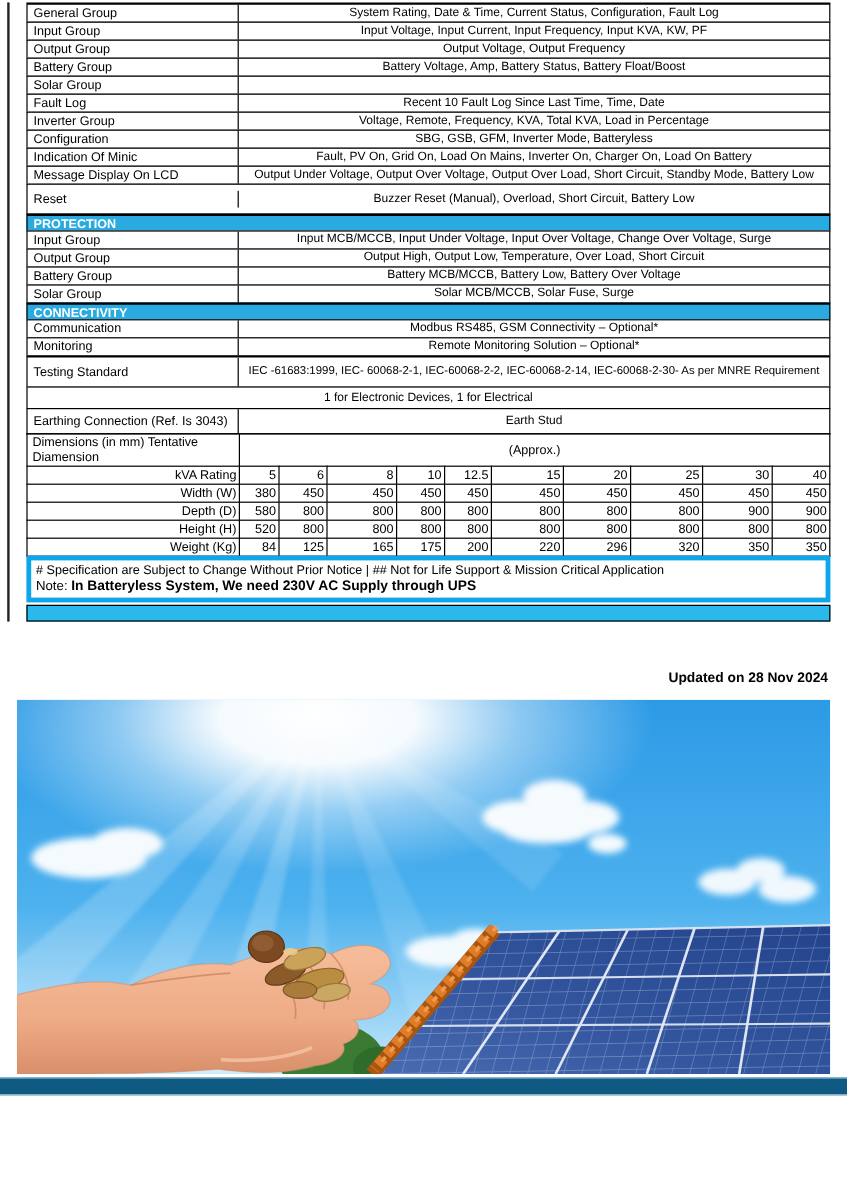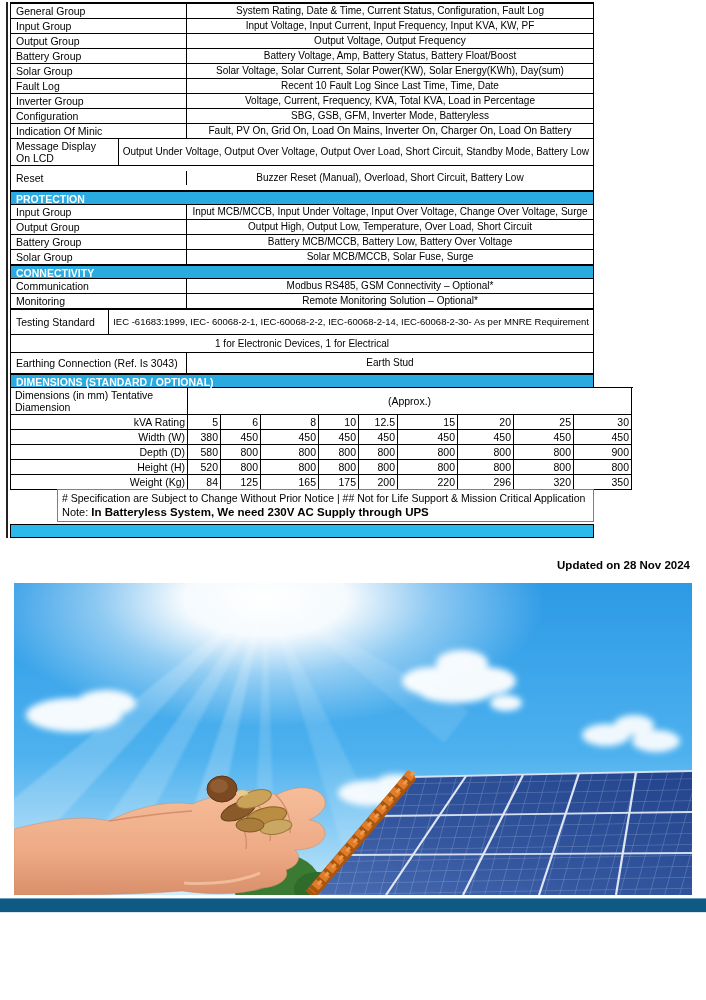--- a/index.html
+++ b/index.html
@@ -11,22 +11,22 @@
   html,body{margin:0;padding:0;}
   body{
     width:706px;height:1000px;background:#fff;
     font-family:"Liberation Sans", sans-serif;color:#000;
     position:relative;overflow:hidden;
   }
   .page{position:relative;width:706px;height:1000px;background:#fff;}
 
   
   .sheet{
-    position:absolute;left:6px;top:2px;width:588px;
-    border-left:2px solid #222;padding-left:2px;
+    position:absolute;left:6px;top:2px;width:686px;
+    border-left:2px solid #222;padding-left:14px;
   }
   .row{
     display:flex;align-items:stretch;
     border:1px solid #000;margin-top:-1px;
     min-height:16px;background:#fff;
   }
   .row.first{border-top:2px solid #000;margin-top:0;}
   .row.thick{border-top:2px solid #000;}
   .cell{display:flex;align-items:center;}
   .label{
@@ -56,23 +56,22 @@
   table.dims td{
     border:1px solid #000;font-size:10.5px;text-align:right;
     height:15px;padding:0 2px;overflow:hidden;
   }
   table.dims td.dhead{
     text-align:left;font-size:10.5px;line-height:12px;height:27px;padding:1px 4px;vertical-align:middle;
   }
   table.dims td.approx{text-align:center;font-size:10.5px;}
 
   .notes{
-    border:1px solid #0ea5e9;margin-top:-1px;
+    border:4px solid #0ea5e9;margin-top:-1px;
     padding:2px 4px 1px 4px;
-    margin-left:47px;
   }
   .notes .n1{font-size:10.5px;line-height:13px;}
   .notes .n2{font-size:11px;line-height:15px;}
   .notes .n2 b{font-size:11.5px;}
 
   .cyanbar{
     margin-top:2px;height:14px;background:var(--bar);
     border:1px solid #000;
   }
 
@@ -111,29 +110,28 @@
     <div class="row">
       <div class="cell label">Output Group</div>
       <div class="cell value">Output Voltage, Output Frequency</div>
     </div>
     <div class="row">
       <div class="cell label">Battery Group</div>
       <div class="cell value">Battery Voltage, Amp, Battery Status, Battery Float/Boost</div>
     </div>
     <div class="row">
       <div class="cell label">Solar Group</div>
-      <div class="cell value">Solar Voltage, Solar Current, Solar Power(KW), Solar Energy(KWh), Day(sum)</div>
     </div>
     <div class="row">
       <div class="cell label">Fault Log</div>
       <div class="cell value">Recent 10 Fault Log Since Last Time, Time, Date</div>
     </div>
     <div class="row">
       <div class="cell label">Inverter Group</div>
-      <div class="cell value">Voltage, Current, Frequency, KVA, Total KVA, Load in Percentage</div>
+      <div class="cell value">Voltage, Remote, Frequency, KVA, Total KVA, Load in Percentage</div>
     </div>
     <div class="row">
       <div class="cell label">Configuration</div>
       <div class="cell value">SBG, GSB, GFM, Inverter Mode, Batteryless</div>
     </div>
     <div class="row">
       <div class="cell label">Indication Of Minic</div>
       <div class="cell value">Fault, PV On, Grid On, Load On Mains, Inverter On, Charger On, Load On Battery</div>
     </div>
     <div class="row">
@@ -178,21 +176,20 @@
       <div class="cell value small">IEC -61683:1999, IEC- 60068-2-1, IEC-60068-2-2, IEC-60068-2-14, IEC-60068-2-30- As per MNRE Requirement</div>
     </div>
     <div class="row r-safety">
       <div class="cell value">1 for Electronic Devices, 1 for Electrical</div>
     </div>
     <div class="row r-earth">
       <div class="cell label">Earthing Connection (Ref. Is 3043)</div>
       <div class="cell value">Earth Stud</div>
     </div>
 
-    <div class="shead">DIMENSIONS (STANDARD / OPTIONAL)</div>
     <table class="dims">
       <colgroup>
         <col style="width:177px">
           <col style="width:33px">
           <col style="width:40px">
           <col style="width:58px">
         <col style="width:40px">
           <col style="width:39px">
           <col style="width:60px">
           <col style="width:56px">

